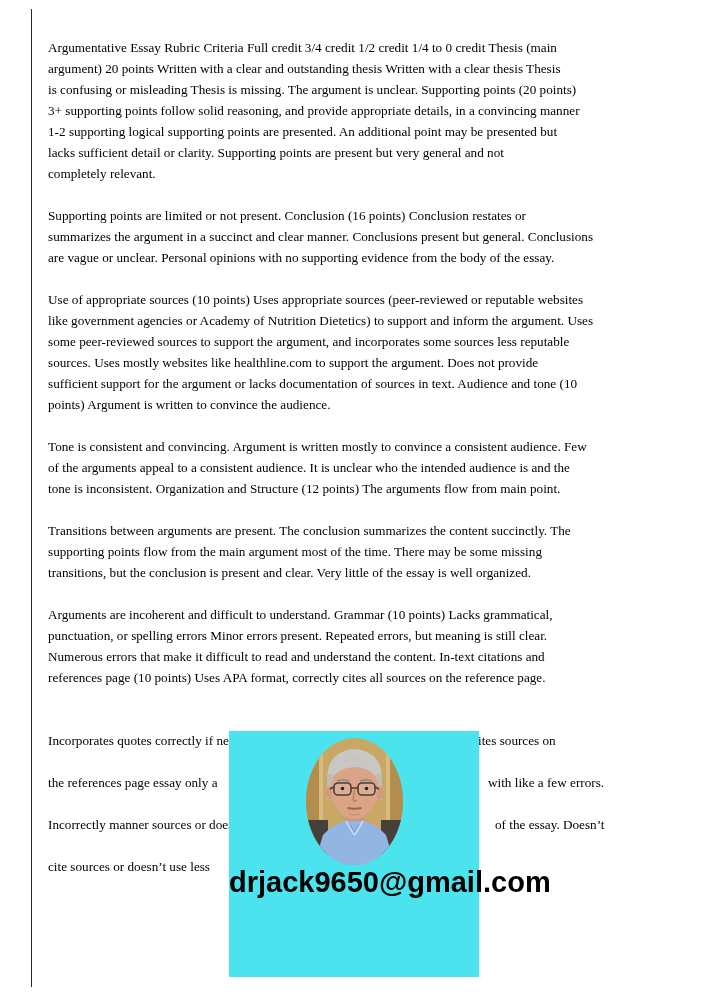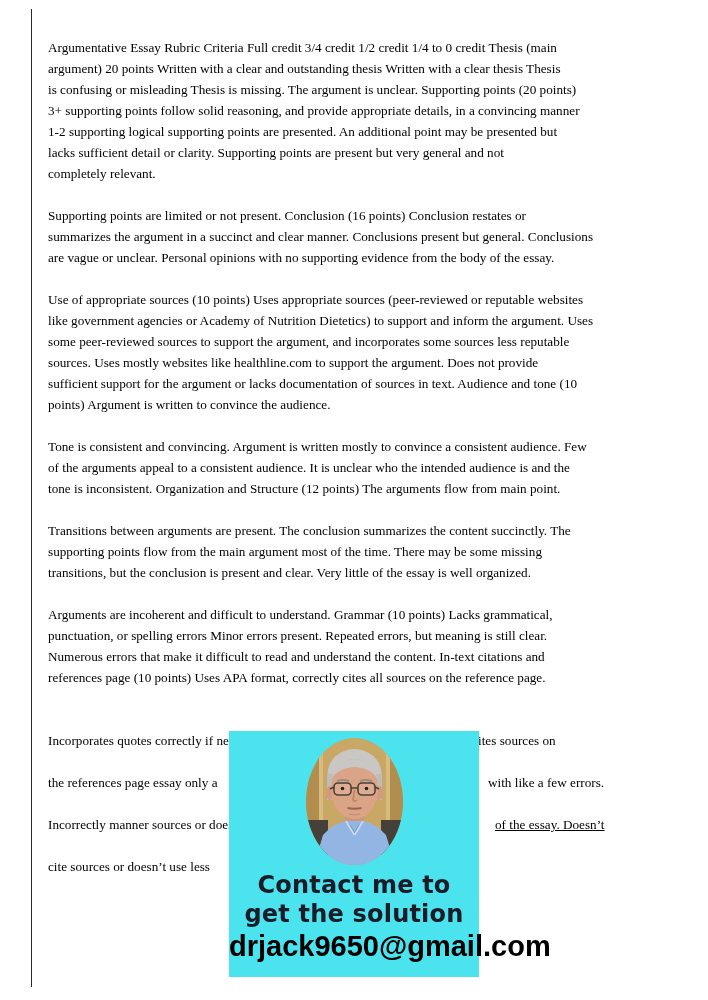--- a/index.html
+++ b/index.html
@@ -5,21 +5,21 @@
   html,body{margin:0;padding:0;background:#fff;}
   .page{position:relative;width:708px;height:1000px;background:#ffffff;overflow:hidden;
         font-family:"Liberation Serif", serif;color:#000;padding-left:32px;}
   .left-rule{position:absolute;left:31px;top:9px;width:1px;height:978px;background:#2a2a2a;}
   .text-block{position:absolute;left:48px;top:37px;width:660px;font-size:13.2px;line-height:21px;}
   .para{margin:0 0 21px 0;white-space:pre-line;}
   .para7{margin:0;}
   .p7line{position:relative;height:21px;white-space:nowrap;}
   .frag-right{position:absolute;top:0;}
   .frag-right.l2{left:440px;}
-  .frag-right.l3{left:447px;text-decoration:underline;}
+  .frag-right.l3{left:447px;}
   .promo{position:absolute;left:229px;top:731px;width:250px;height:246px;background:#4BE3EE;
          text-align:center;}
   .avatar{margin:7px auto 0;width:97px;height:127px;}
   .promo-heading{margin-top:6px;font-family:"DejaVu Sans", sans-serif;font-weight:bold;
                  font-size:24px;line-height:29px;color:#1c1c28;letter-spacing:0.2px;}
   .promo-email{margin-top:4px;font-family:Liberation Sans, sans-serif;font-weight:bold;
                font-size:29px;line-height:26px;color:#000;}
 </style>
 </head>
 <body>
@@ -119,20 +119,16 @@
           <circle cx="36.5" cy="50.5" r="1.8" fill="#2b2019"></circle>
           <circle cx="60.5" cy="50.5" r="1.8" fill="#2b2019"></circle>
 
           <path d="M48.5,52 L47,62 Q48.5,64.5 51,62" stroke="#B9805F" stroke-width="1.4" fill="none"></path>
 
           <path d="M41.5,70 Q48.5,71.5 55.5,70" stroke="#9a6450" stroke-width="1.8" fill="none"></path>
           <path d="M43,76 Q48.5,78 54,76" stroke="#C08A6B" stroke-width="1" fill="none"></path>
         </g>
       </svg>
     </div>
-    <div class="promo-heading">
-      <div>Contact me to</div>
-      <div>get the solution</div>
-    </div>
     <div class="promo-email">drjack9650@gmail.com</div>
   </div>
 
 </div>
 
 </body></html>

